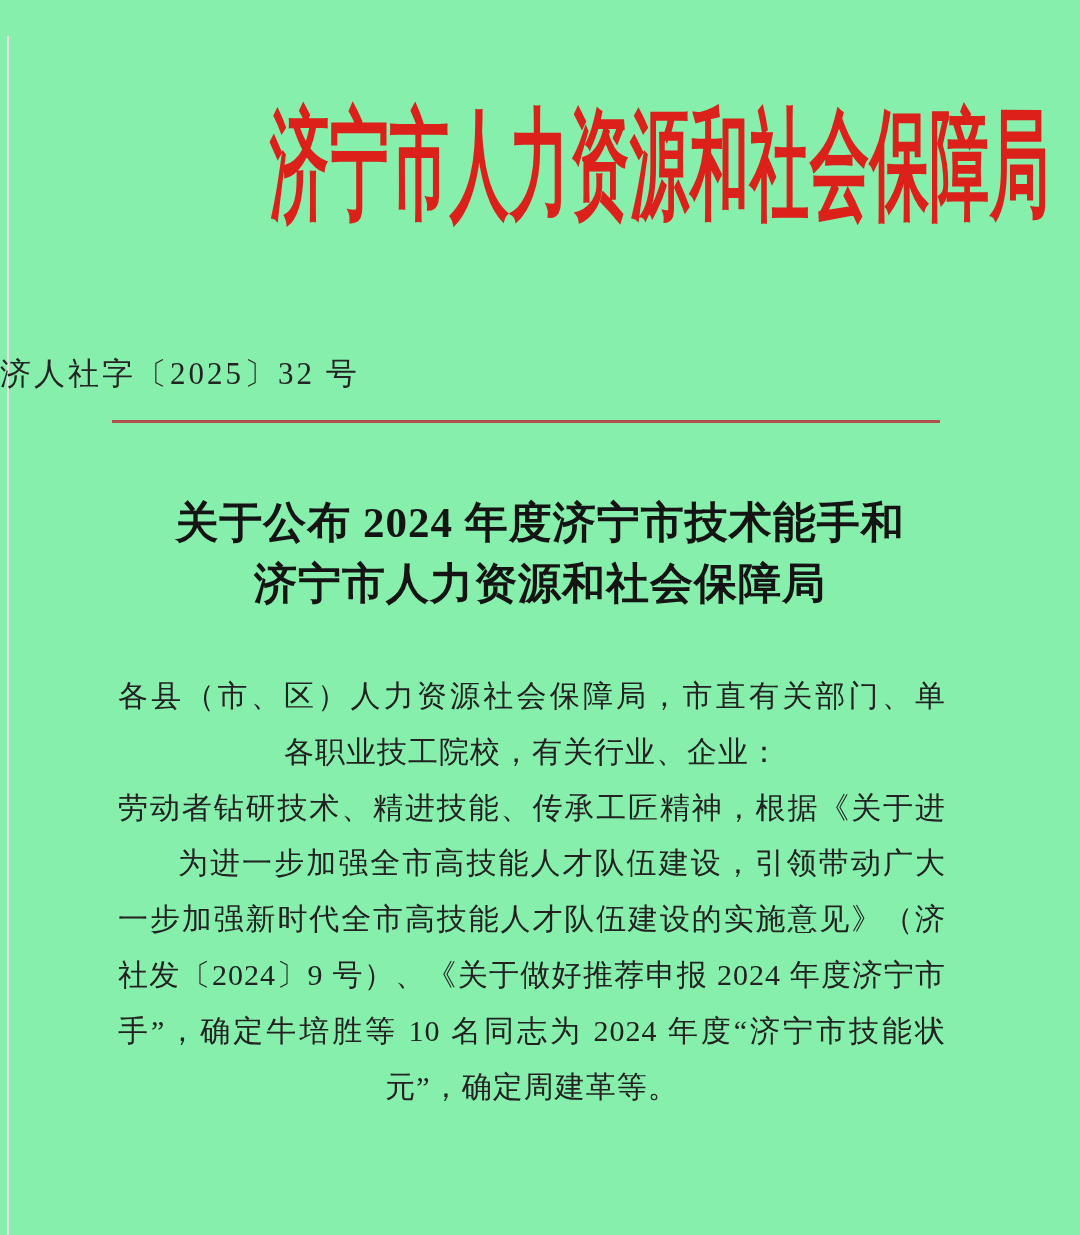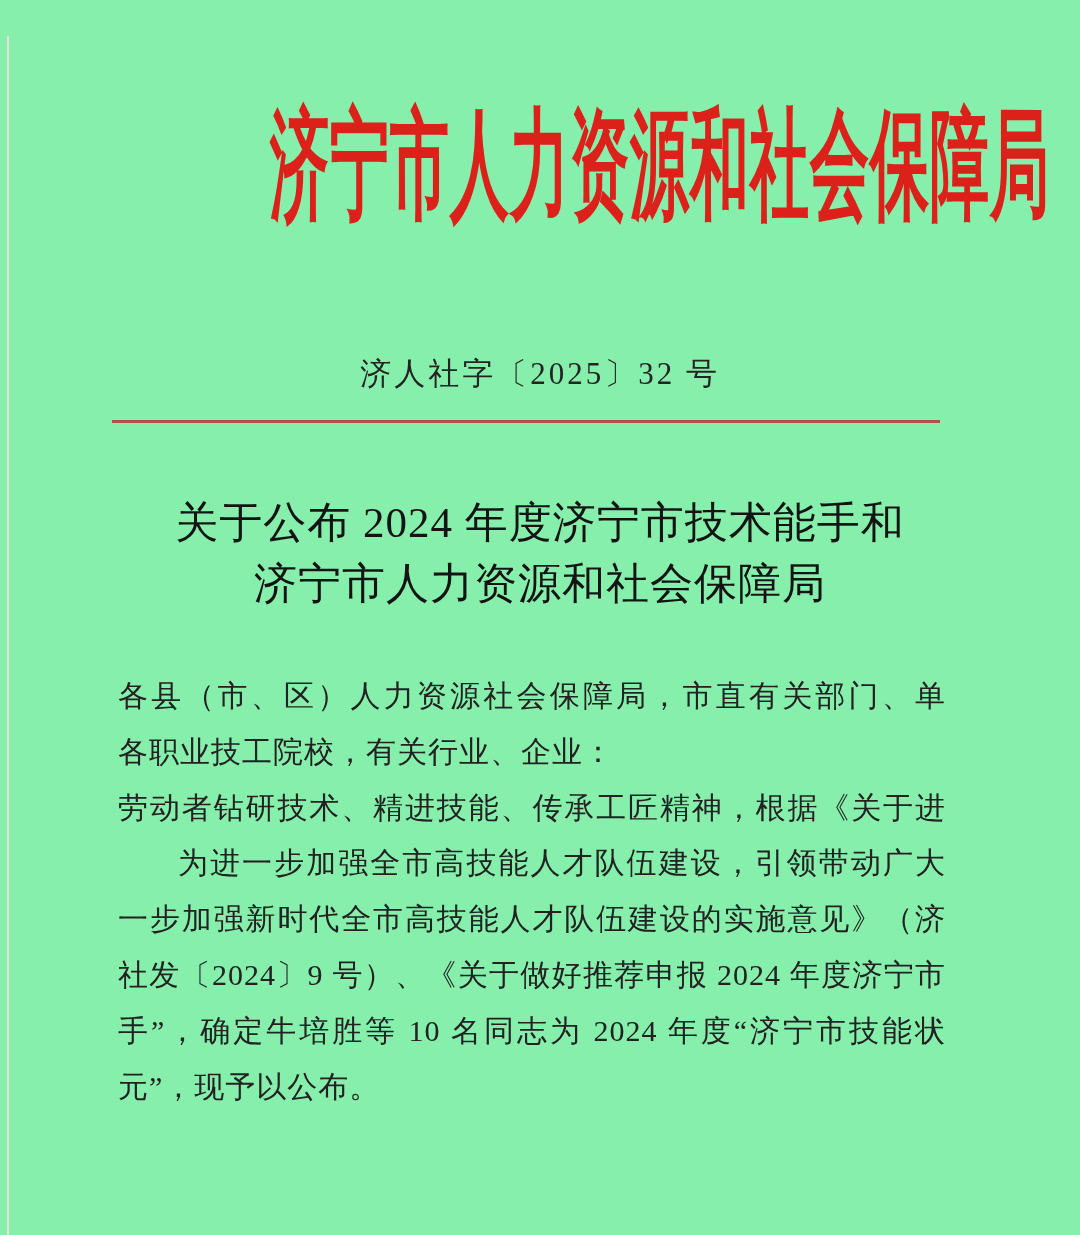--- a/index.html
+++ b/index.html
@@ -39,60 +39,60 @@
     color: #dc201a;
     transform: scale(0.50, 1.02);
     transform-origin: 50% 50%;
     letter-spacing: 2px;
   }
   .docnum {
     position: absolute;
     top: 352px;
     left: 0;
     right: 0;
-    text-align: center;
     font-size: 31px;
     line-height: 44px;
     letter-spacing: 3px;
     color: #242424;
     white-space: nowrap;
   }
   .redline {
     position: absolute;
     top: 420px;
     left: 112px;
     width: 828px;
     height: 3px;
     background: #b0504a;
   }
   .title {
     position: absolute;
     top: 492px;
     left: 0;
     right: 0;
     text-align: center;
-    font-weight: normal;
+    font-weight: bold;
     font-size: 43px;
     line-height: 61px;
     color: #141414;
     letter-spacing: 1px;
   }
   .body {
     position: absolute;
     top: 668px;
     left: 118px;
     width: 828px;
     font-size: 30px;
     letter-spacing: 1px;
     color: #222222;
   }
   .bl {
     height: 55.8px;
     line-height: 55.8px;
     white-space: nowrap;
+    text-align: center;
   }
   .bl.j {
     white-space: normal;
     text-align: justify;
     text-align-last: justify;
     text-justify: inter-character;
     overflow: hidden;
   }
   .bl.indent {
     text-indent: 60px;
@@ -117,16 +117,16 @@
   </div>
 
   <div class="body">
     <div class="bl j">各县（市、区）人力资源社会保障局，市直有关部门、单位，</div>
     <div class="bl">各职业技工院校，有关行业、企业：</div>
     <div class="bl j">劳动者钻研技术、精进技能、传承工匠精神，根据《关于进</div>
     <div class="bl j indent">为进一步加强全市高技能人才队伍建设，引领带动广大</div>
     <div class="bl j">一步加强新时代全市高技能人才队伍建设的实施意见》（济人</div>
     <div class="bl j">社发〔2024〕9 号）、《关于做好推荐申报 2024 年度济宁市技</div>
     <div class="bl j">手”，确定牛培胜等 10 名同志为 2024 年度“济宁市技能状</div>
-    <div class="bl">元”，现予以公布。</div>
+    <div class="bl">元”，确定周建革等。</div>
   </div>
 
 </div>
 
 </body></html>

